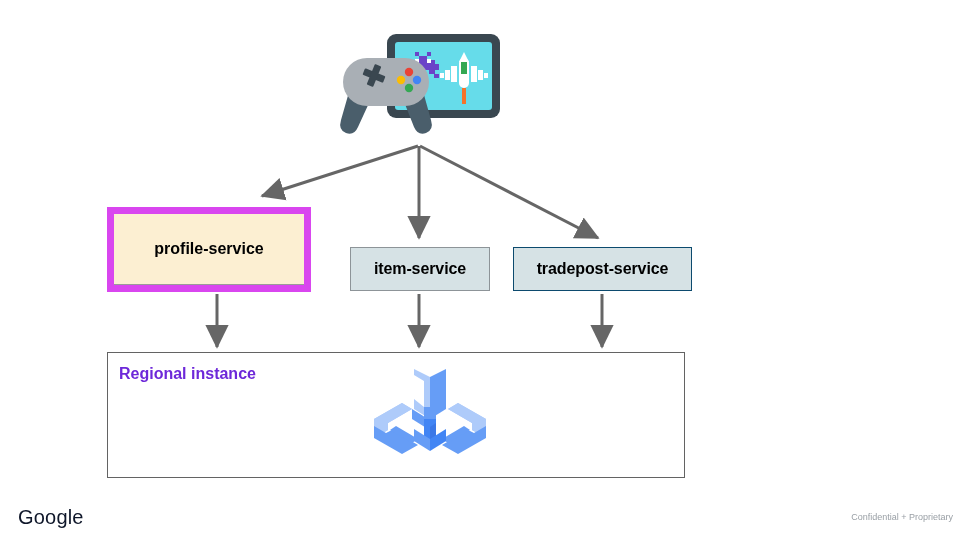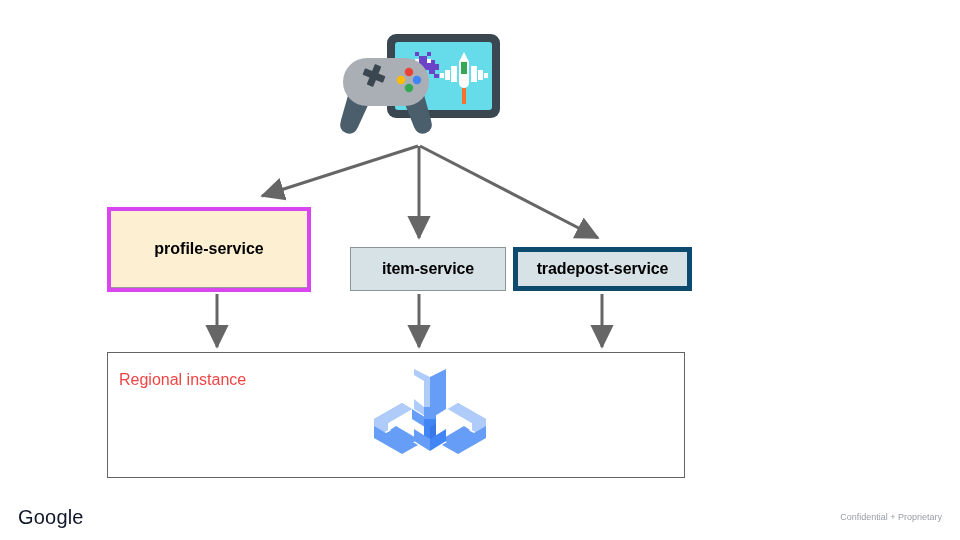--- a/index.html
+++ b/index.html
@@ -56,21 +56,21 @@
     white-space: nowrap;
   }
 
   .stack-yellow {
     position: absolute;
     left: 107px;
     top: 207px;
     width: 204px;
     height: 85px;
     box-sizing: border-box;
-    border: 4px solid #d946ef;
+    border: 7px solid #d946ef;
     background: #fcefd2;
     display: flex;
     flex-direction: column;
   }
   .stack-yellow .cell {
     flex: 1 1 50%;
     display: flex;
     align-items: center;
     justify-content: center;
     font-size: 16px;
@@ -78,52 +78,52 @@
     color: #000;
     white-space: nowrap;
   }
   .stack-yellow .cell.top {
     border-bottom: 1px solid #9a9a9a;
   }
 
   .box-item {
     left: 350px;
     top: 247px;
-    width: 156px;
+    width: 140px;
     height: 44px;
     border: 1px solid #8d9498;
     background: #d6e2e5;
   }
   .box-tradepost {
     left: 513px;
     top: 247px;
     width: 179px;
     height: 44px;
-    border: 5px solid #0c4a6e;
+    border: 1px solid #0c4a6e;
     background: #d6e2e5;
   }
 
   
   .regional {
     position: absolute;
     left: 107px;
     top: 352px;
     width: 578px;
     height: 126px;
     box-sizing: border-box;
     border: 1px solid #636363;
     background: #ffffff;
   }
   .regional-title {
     position: absolute;
     left: 11px;
-    top: 18px;
+    top: 12px;
     font-size: 16px;
-    font-weight: normal;
-    color: #ef4444;
+    font-weight: bold;
+    color: #6d28d9;
     white-space: nowrap;
   }
   .gke-icon {
     position: absolute;
     left: 262px;
     top: 14px;
     width: 120px;
     height: 110px;
   }
   .gke-icon svg { display: block; }
@@ -133,21 +133,21 @@
     position: absolute;
     left: 18px;
     top: 506px;
     font-size: 20px;
     color: #0f172a;
     letter-spacing: 0.2px;
     font-family: "Liberation Sans", sans-serif;
   }
   .footer-note {
     position: absolute;
-    right: 18px;
+    right: 7px;
     top: 512px;
     font-size: 9px;
     color: #9aa0a6;
     white-space: nowrap;
   }
 </style>
 </head>
 <body>
 
 <div class="slide">

